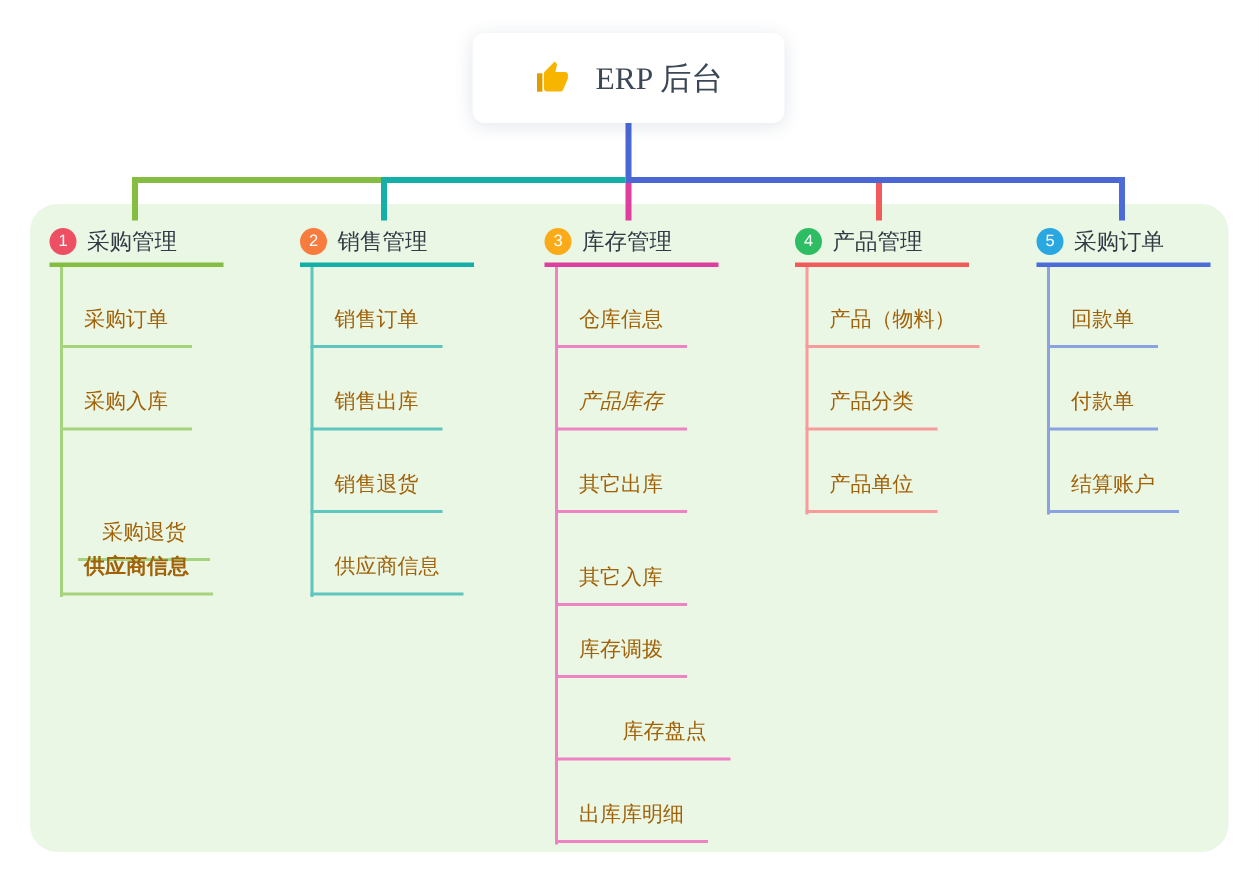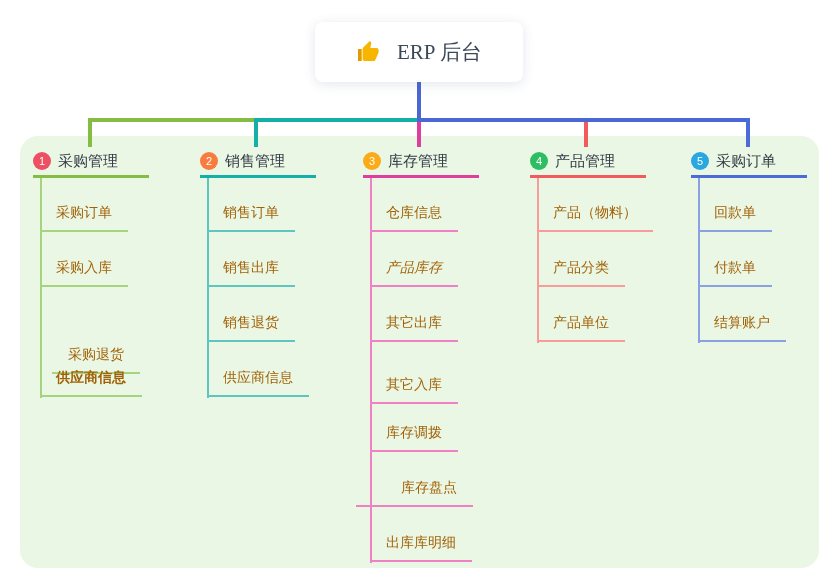--- a/index.html
+++ b/index.html
@@ -71,21 +71,21 @@
       <div class="branch-header" style="left: 363px; top: 147px; border-bottom-color: rgb(222, 63, 158);">
         <span class="badge" style="background: rgb(251, 171, 24);">3</span>
         <span>库存管理</span>
       </div>
       <div class="vline" style="left: 370px; top: 178px; width: 2px; height: 385px; background: rgb(238, 130, 197);"></div>
       <div class="child-row" style="left: 370px; top: 204px; border-bottom-color: rgb(238, 130, 197);">仓库信息</div>
       <div class="child-row" style="left: 370px; top: 259px; border-bottom-color: rgb(238, 130, 197); font-style: italic;">产品库存</div>
       <div class="child-row" style="left: 370px; top: 314px; border-bottom-color: rgb(238, 130, 197);">其它出库</div>
       <div class="child-row" style="left: 370px; top: 376px; border-bottom-color: rgb(238, 130, 197);">其它入库</div>
       <div class="child-row" style="left: 370px; top: 424px; border-bottom-color: rgb(238, 130, 197);">库存调拨</div>
-      <div class="child-row" style="left: 356px; top: 479px; border-bottom-color: rgb(238, 130, 197); padding-left: 45px;">库存盘点</div>
+      <div class="child-row" style="left: 370px; top: 479px; border-bottom-color: rgb(238, 130, 197); padding-left: 45px;">库存盘点</div>
       <div class="child-row" style="left: 370px; top: 534px; border-bottom-color: rgb(238, 130, 197);">出库库明细</div>
       <div class="vline" style="left: 584px; top: 122px; width: 4px; height: 25px; background: rgb(241, 91, 91);"></div>
       <div class="branch-header" style="left: 530px; top: 147px; border-bottom-color: rgb(241, 91, 91);">
         <span class="badge" style="background: rgb(46, 189, 98);">4</span>
         <span>产品管理</span>
       </div>
       <div class="vline" style="left: 537px; top: 178px; width: 2px; height: 165px; background: rgb(247, 155, 155);"></div>
       <div class="child-row" style="left: 537px; top: 204px; border-bottom-color: rgb(247, 155, 155);">产品（物料）</div>
       <div class="child-row" style="left: 537px; top: 259px; border-bottom-color: rgb(247, 155, 155);">产品分类</div>
       <div class="child-row" style="left: 537px; top: 314px; border-bottom-color: rgb(247, 155, 155);">产品单位</div>

